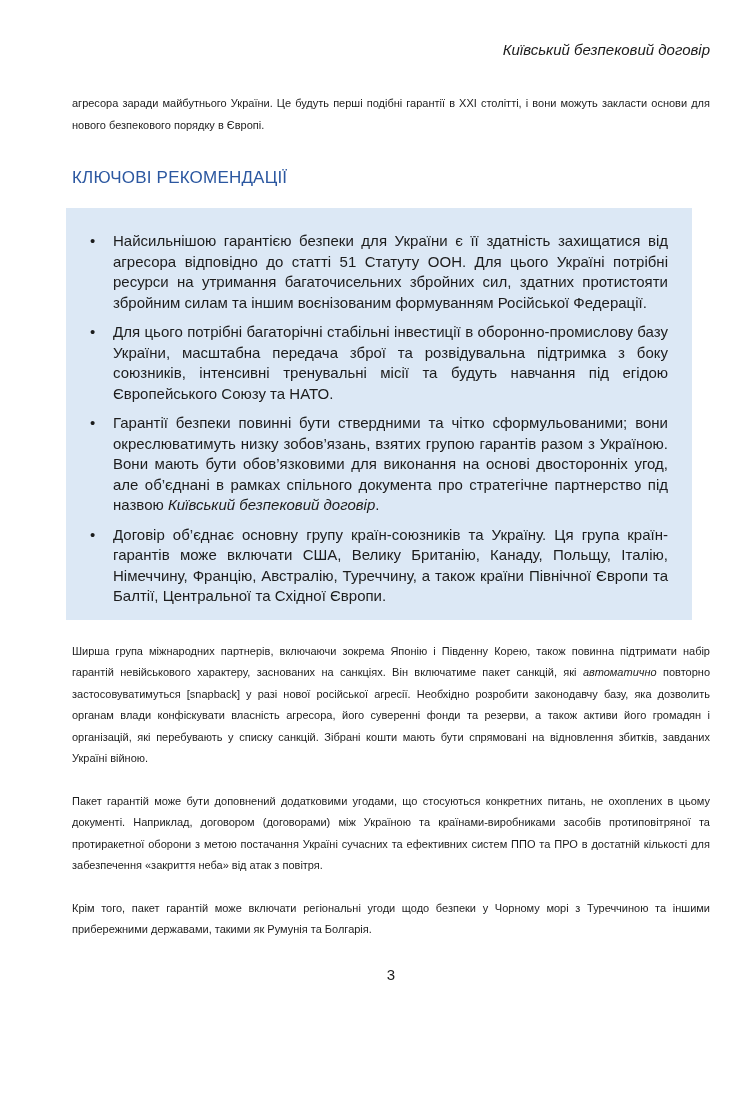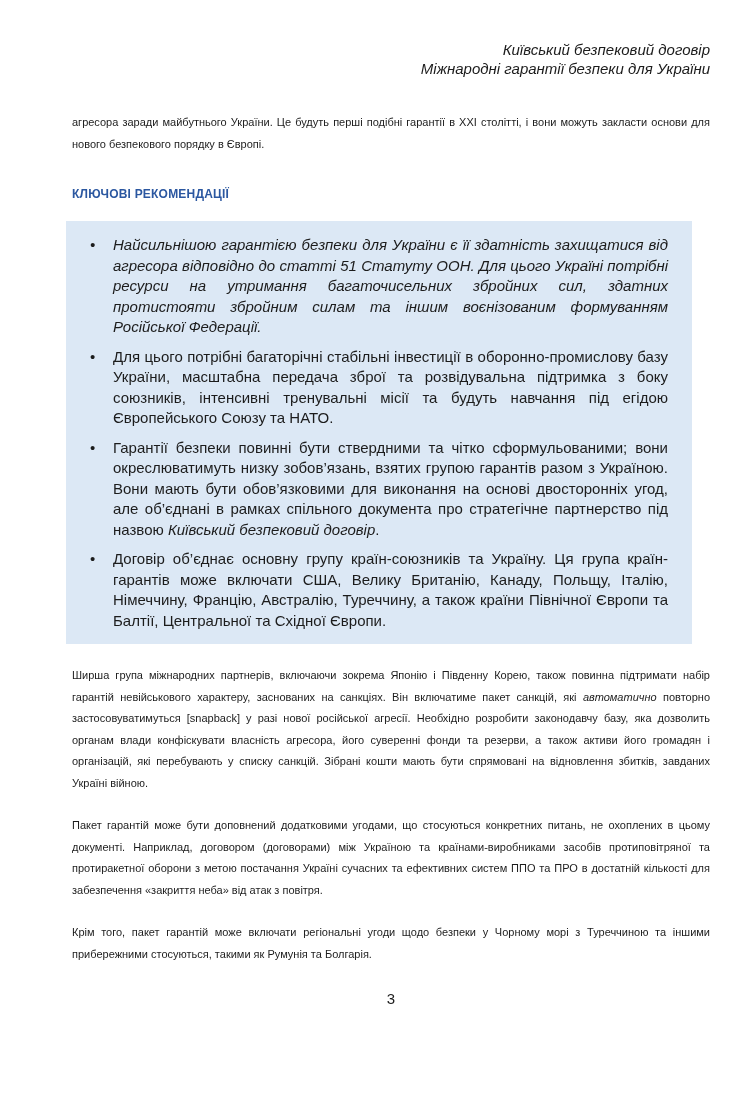--- a/index.html
+++ b/index.html
@@ -35,40 +35,40 @@
     text-align: justify;
     text-justify: inter-word;
   }
   .para.intro { margin-top: 34px; }
   .para.body-para { margin-top: 21px; }
   .italic { font-style: italic; }
 
   
   .section-heading {
     margin-top: 32px;
-    font-size: 12px;
-    font-weight: bold;
+    font-size: 17px;
+    font-weight: normal;
     letter-spacing: 0.2px;
     color: var(--heading-blue, #2b57a0);
   }
 
   
   .reco-box {
     margin-top: 20px;
     margin-left: -6px;
     width: 626px;
     background: var(--box-bg, #dce8f5);
     padding: 11px 24px 13px 24px;
   }
   .bullet-item {
     display: flex;
     align-items: flex-start;
     margin-top: 9px;
   }
-  .bullet-item:first-child { margin-top: 3px; font-style: italic; }
+  .bullet-item:first-child { margin-top: 12px; }
   .bullet-marker {
     flex: 0 0 23px;
     font-size: 15px;
     line-height: 20.5px;
   }
   .bullet-marker::before { content: "\2022"; }
   .bullet-text {
     flex: 1 1 auto;
     font-size: 15px;
     line-height: 20.5px;
@@ -84,21 +84,20 @@
   }
 </style>
 </head>
 <body>
 
 <div class="page">
   <div class="content">
 
     <div class="doc-header">
       <div>Київський безпековий договір</div>
-      <div>Міжнародні гарантії безпеки для України</div>
     </div>
 
     <p class="para intro">агресора заради майбутнього України. Це будуть перші подібні гарантії в XXI столітті, і вони можуть закласти основи для нового безпекового порядку в Європі.</p>
 
     <h2 class="section-heading">КЛЮЧОВІ РЕКОМЕНДАЦІЇ</h2>
 
     <div class="reco-box">
 
       <div class="bullet-item">
         <span class="bullet-marker"></span>
@@ -119,18 +118,18 @@
         <span class="bullet-marker"></span>
         <span class="bullet-text"><span>Договір об’єднає основну групу країн-союзників та Україну. Ця група країн-гарантів може включати США, Велику Британію, Канаду, Польщу, Італію, Німеччину, Францію, Австралію, Туреччину, а також країни Північної Європи та Балтії, Центральної та Східної Європи.</span><span class="italic"></span><span></span></span>
       </div>
 
     </div>
 
     <p class="para body-para"><span>Ширша група міжнародних партнерів, включаючи зокрема Японію і Південну Корею, також повинна підтримати набір гарантій невійськового характеру, заснованих на санкціях. Він включатиме пакет санкцій, які </span><span class="italic">автоматично</span><span> повторно застосовуватимуться [snapback] у разі нової російської агресії. Необхідно розробити законодавчу базу, яка дозволить органам влади конфіскувати власність агресора, його суверенні фонди та резерви, а також активи його громадян і організацій, які перебувають у списку санкцій. Зібрані кошти мають бути спрямовані на відновлення збитків, завданих Україні війною.</span></p>
 
     <p class="para body-para"><span>Пакет гарантій може бути доповнений додатковими угодами, що стосуються конкретних питань, не охоплених в цьому документі. Наприклад, договором (договорами) між Україною та країнами-виробниками засобів протиповітряної та протиракетної оборони з метою постачання Україні сучасних та ефективних систем ППО та ПРО в достатній кількості для забезпечення «закриття неба» від атак з повітря.</span><span class="italic"></span><span></span></p>
 
-    <p class="para body-para"><span>Крім того, пакет гарантій може включати регіональні угоди щодо безпеки у Чорному морі з Туреччиною та іншими прибережними стосуються, такими як Румунія та Болгарія.</span><span class="italic"></span><span></span></p>
+    <p class="para body-para"><span>Крім того, пакет гарантій може включати регіональні угоди щодо безпеки у Чорному морі з Туреччиною та іншими прибережними державами, такими як Румунія та Болгарія.</span><span class="italic"></span><span></span></p>
 
     <div class="page-footer">3</div>
 
   </div>
 </div>
 
 </body></html>

